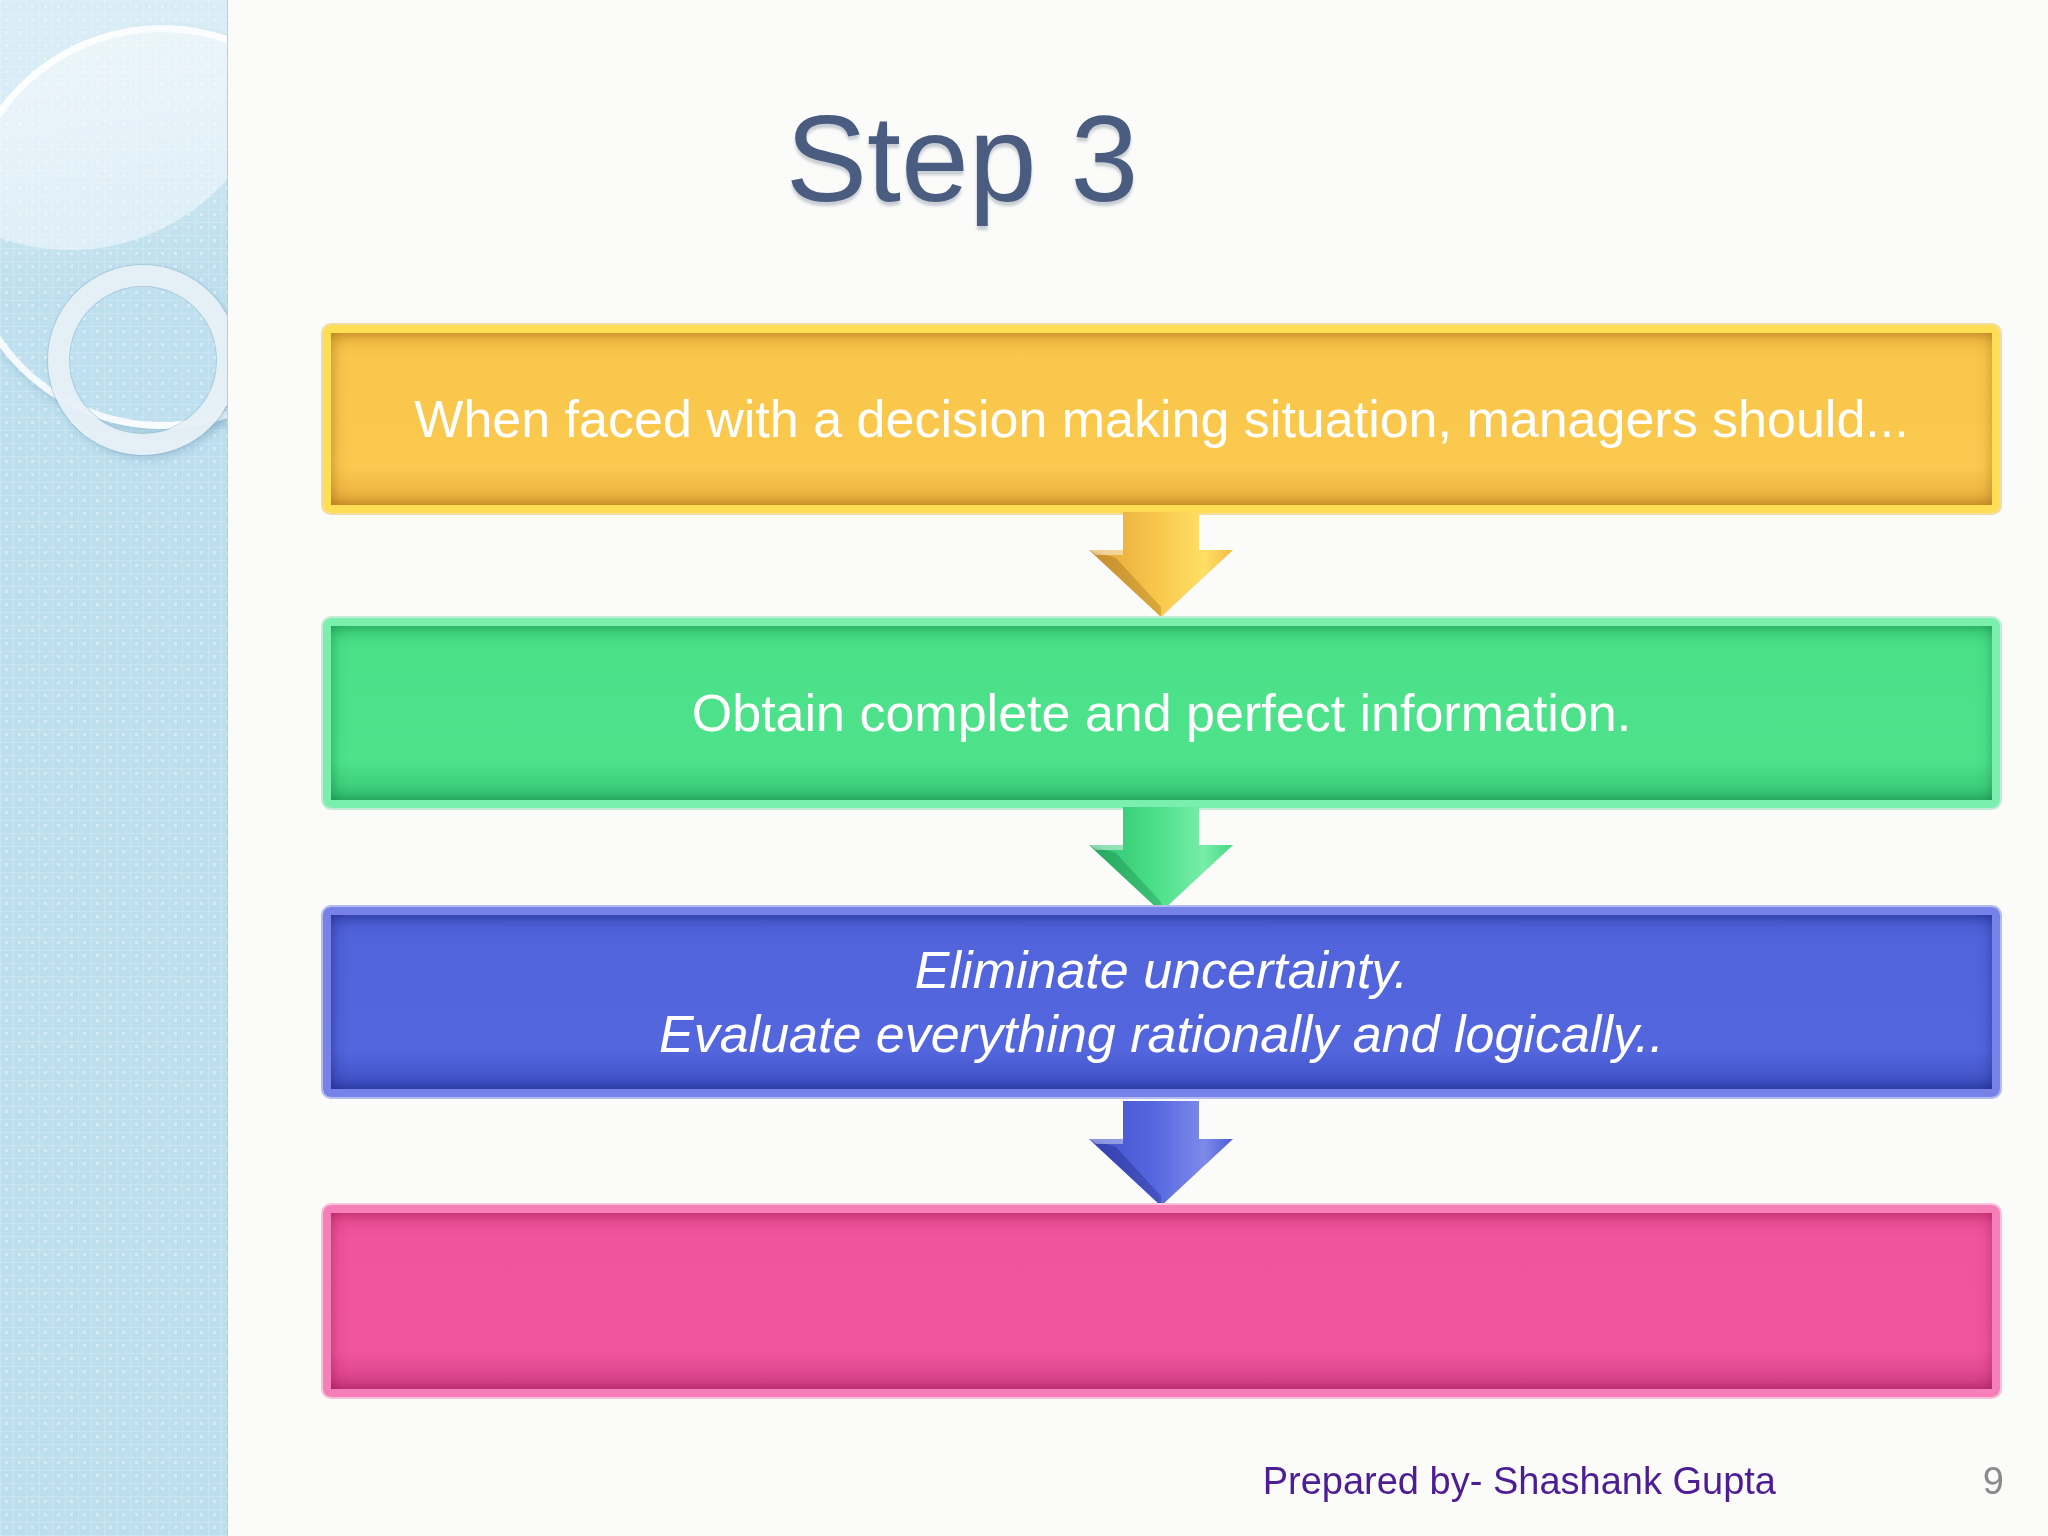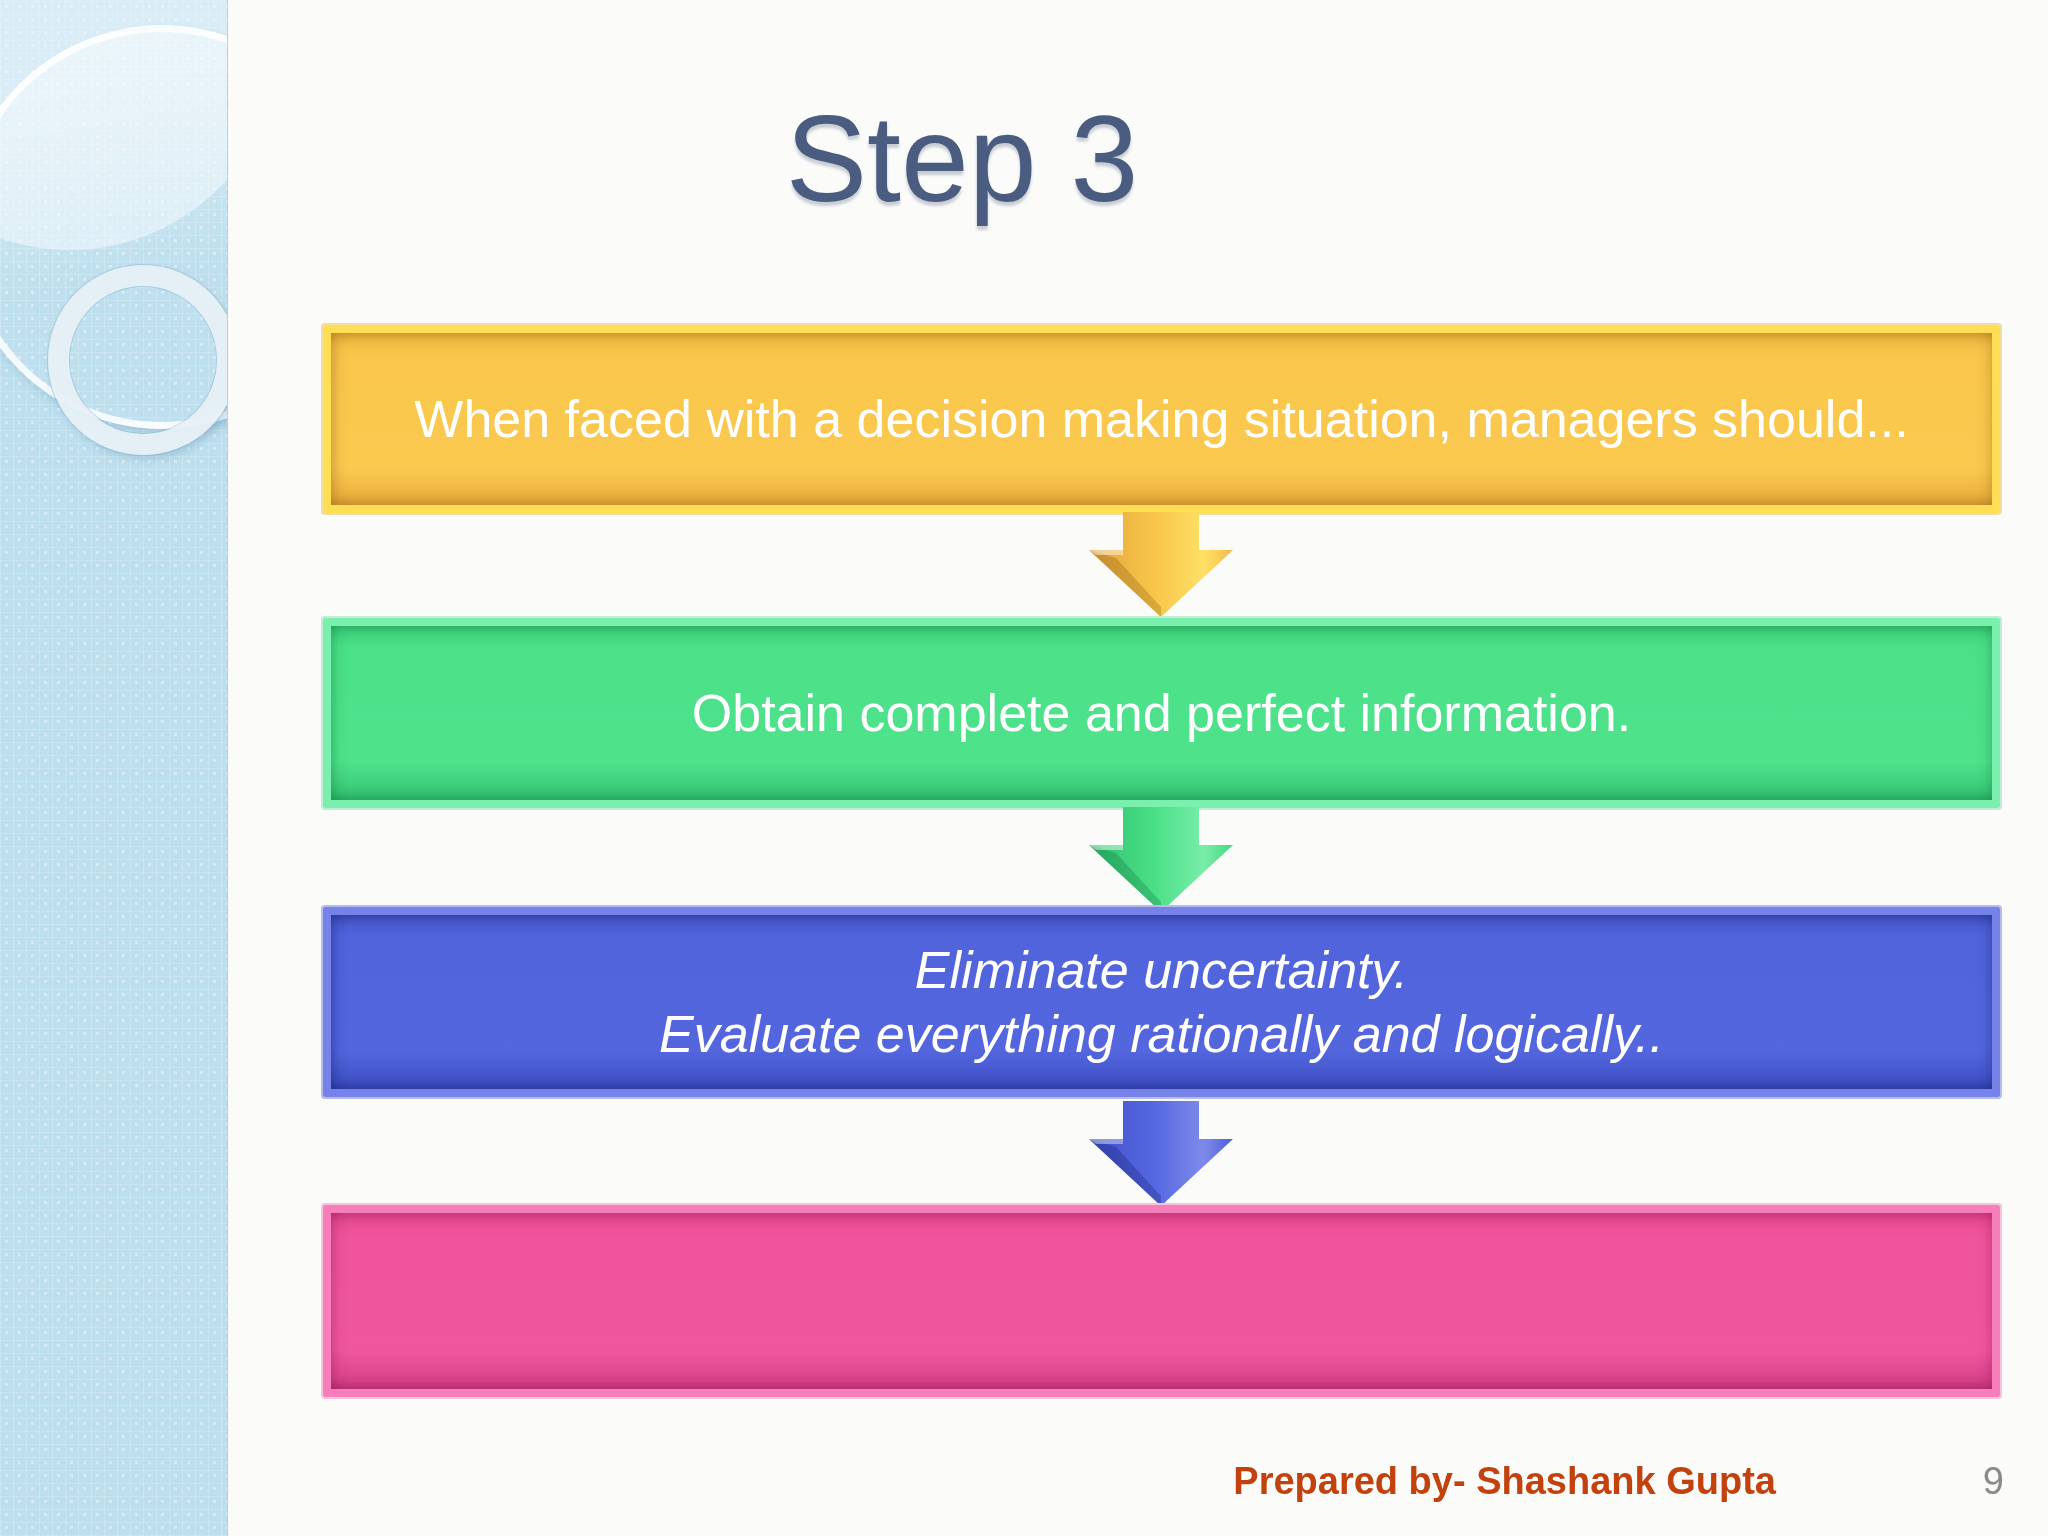--- a/index.html
+++ b/index.html
@@ -49,21 +49,21 @@
   
   .flow-box{
     position:absolute;left:323px;width:1677px;height:190px;
     box-sizing:border-box;
     display:flex;align-items:center;justify-content:center;
     padding:10px 80px;
     text-align:center;
     color:#ffffff;
     font-size:52px;line-height:1.24;
     white-space:pre-line;
-    border-style:solid;border-width:8px;border-radius:2px;
+    border-style:solid;border-width:8px;border-radius:8px;
   }
   .box-yellow{
     top:325px;height:188px;
     border-color:#ffdd55;
     background:linear-gradient(180deg,#f4bc43 0%, #fac64c 14%, #fbc94f 78%, #e8ac3c 100%);
     box-shadow:0 0 0 2px #f1dca2,
       inset 0 10px 12px -6px rgba(120,75,0,.35),
       inset 0 -10px 12px -6px rgba(120,75,0,.30),
       inset 12px 0 14px -8px rgba(120,75,0,.25),
       inset -12px 0 14px -8px rgba(120,75,0,.18);
@@ -103,21 +103,21 @@
   
   .flow-arrow{position:absolute;left:1086px;width:150px;height:106px;}
   .arrow-1{top:512px;}
   .arrow-2{top:807px;}
   .arrow-3{top:1101px;}
   .flow-arrow svg{display:block;width:100%;height:100%;}
 
   
   .footer-credit{
     position:absolute;top:1460px;right:272px;
-    font-size:38px;color:#c2410c;font-weight:bold;
+    font-size:38px;color:#4c1d95;
   }
   .page-number{
     position:absolute;top:1460px;right:44px;
     font-size:38px;color:#8b8b8b;
   }
 </style>
 </head>
 <body>
 
 <div class="sidebar">

